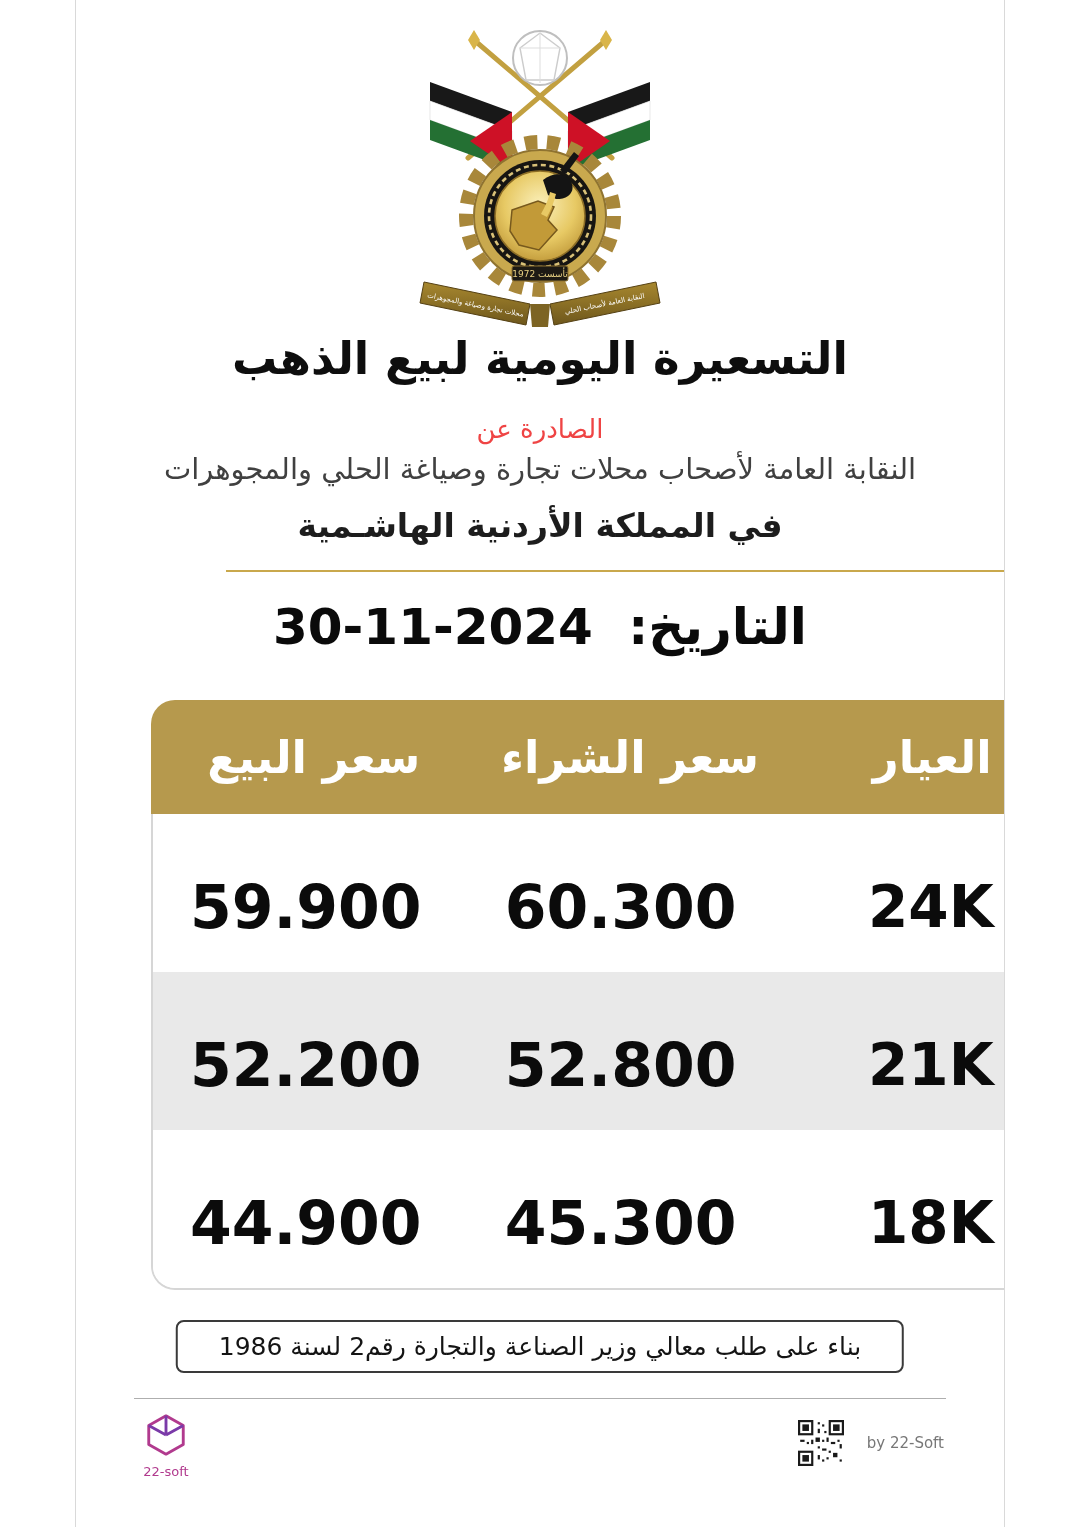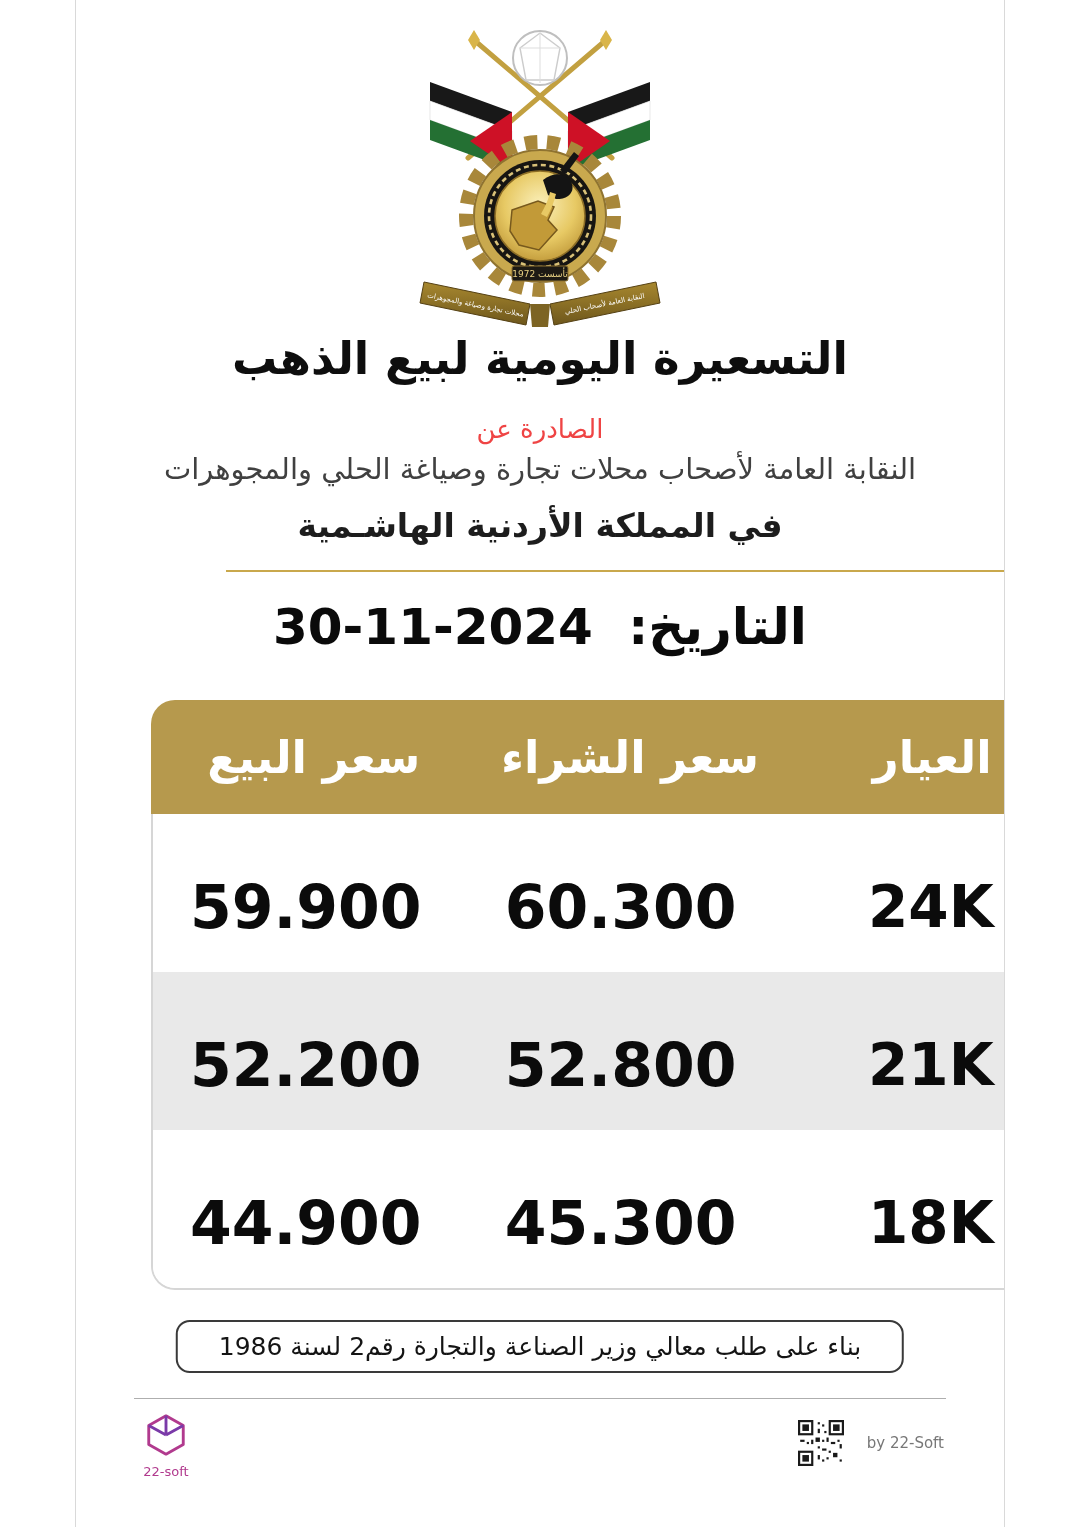--- a/index.html
+++ b/index.html
@@ -56,21 +56,21 @@
   .cell { text-align:center; }
   .cell.karat { width:32%; }
   .cell.sell  { width:35%; }
   .cell.buy   { width:33%; }
   .trow .cell { font-size:60px; font-weight:700; color:#0b0b0b;margin-top:28px; }
   .trow .cell.karat { font-size:58px; }
 
   
   .footnote {
     position:absolute; top:1320px; left:50%; transform:translateX(-50%);
-    border:2px solid #3a3a3a; border-radius:14px; background:#fff;
+    border:2px solid #3a3a3a; border-radius:8px; background:#fff;
     padding:10px 41px; font-size:25px; color:#141414; white-space:nowrap;
   }
 
   
   .footer-rule {
     position:absolute; top:1398px; left:58px; right:58px; height:1px;
     background:#aeaeae;
   }
   .brand { position:absolute; left:58px; top:1412px; width:64px; text-align:center; }
   .brand-label { display:block; margin-top:2px; font-size:13px; color:#b13a8e; }

